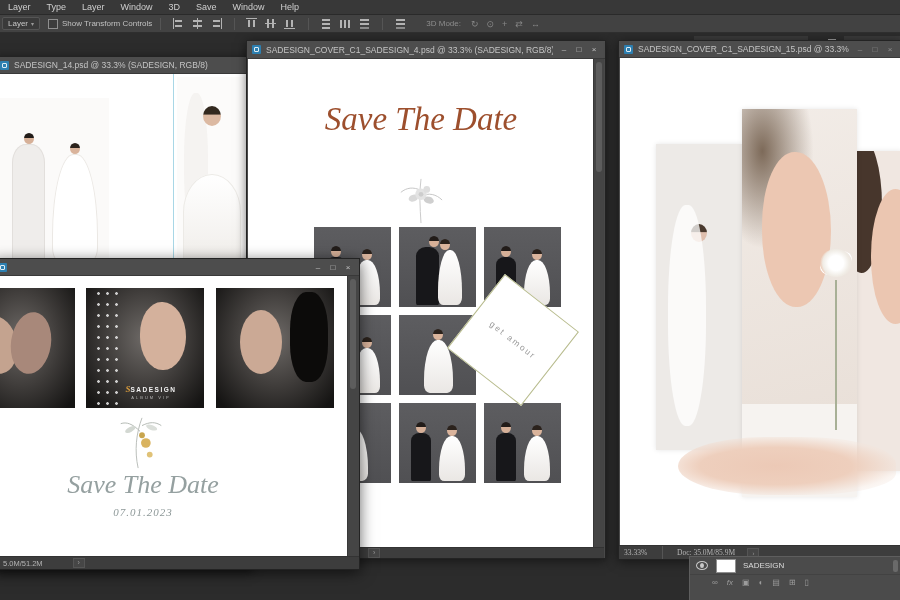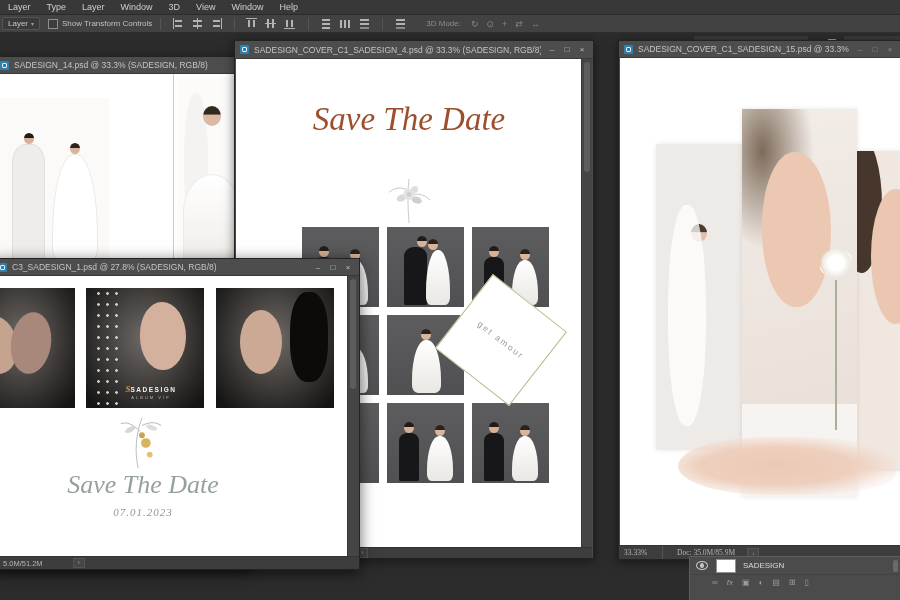--- a/index.html
+++ b/index.html
@@ -73,21 +73,21 @@
   .lite .g{background:#efedeb;box-shadow:inset 0 0 0 1px #e2dfdc;left:12%;width:30%;height:70%;}
   .lite .b{background:#fff;box-shadow:inset 0 0 0 1px #ebe8e4;right:10%;width:42%;height:64%;}
   .bk-guide{position:absolute;left:178px;top:0;width:1px;height:100%;background:var(--guide,#a9d7e6);}
   .bk-portrait{position:absolute;left:182px;top:3px;width:70px;height:194px;background:#fcfbfa;overflow:hidden;}
   .pt-veil{position:absolute;top:8%;left:10%;width:34%;height:74%;background:rgba(243,241,238,.85);border-radius:46%;}
   .pt-head{position:absolute;top:15%;left:50%;margin-left:-9px;width:18px;height:20px;border-radius:50%;
            background:linear-gradient(#33291f 40%,#dcb9a2 46%);}
   .pt-dress{position:absolute;bottom:0;left:8%;width:84%;height:50%;background:linear-gradient(#fff,#efece8);
             border-radius:50% 50% 0 0/40% 40% 0 0;box-shadow:inset 0 0 0 1px #eceae6;}
   
-  .win-center{left:234px;top:40px;width:358px;height:517px;z-index:2;}
+  .win-center{left:246px;top:40px;width:358px;height:517px;z-index:2;}
   .win-center .titlebar{height:17px;}
   .win-center .canvas{top:18px;left:1px;right:11px;bottom:10px;}
   .win-center .vscroll{right:1px;top:18px;width:10px;bottom:10px;}
   .win-center .statusbar{height:10px;left:1px;right:1px;}
   .c-script{position:absolute;top:42px;left:0;right:0;text-align:center;
             font-family:"Liberation Serif",serif;font-style:italic;font-size:33px;color:var(--copper,#9d4f2d);}
   .c-sub{position:absolute;top:101px;left:0;right:0;text-align:center;font-size:10px;letter-spacing:6px;
          color:#7a574a;font-weight:bold;}
   .c-sprig{position:absolute;top:118px;left:50%;transform:translateX(-50%);}
   .c-grid{position:absolute;top:168px;left:66px;width:247px;height:256px;display:grid;
@@ -182,21 +182,21 @@
 <body>
 
 <div class="page">
 
   <div class="menubar">
     <span>Layer</span>
     <span>Type</span>
     <span>Layer</span>
     <span>Window</span>
     <span>3D</span>
-    <span>View</span>
+    <span>Save</span>
     <span>Window</span>
     <span>Help</span>
   </div>
 
   <div class="optionsbar">
     <div class="tool-preset">
       <span>Layer</span>
       <span class="caret">▾</span>
     </div>
     <span class="checkbox"></span>
@@ -340,21 +340,20 @@
     <div class="statusbar">
       <span class="zoombox">33.33%</span>
       <span class="docbox">Doc: 35.0M/85.9M</span>
       <span class="chev" style="margin-left:12px">›</span>
     </div>
   </div>
 
   <div class="win win-front">
     <div class="titlebar">
       <span class="psd-ico"></span>
-      <span class="title">C3_SADESIGN_1.psd @ 27.8% (SADESIGN, RGB/8)</span>
       <span class="winctl">
         <span class="ctl">–</span>
         <span class="ctl">□</span>
         <span class="ctl">×</span>
       </span>
     </div>
     <div class="canvas">
       <div class="f-photos">
         <div class="bw bw1"></div>
         <div class="bw bw2"></div>

